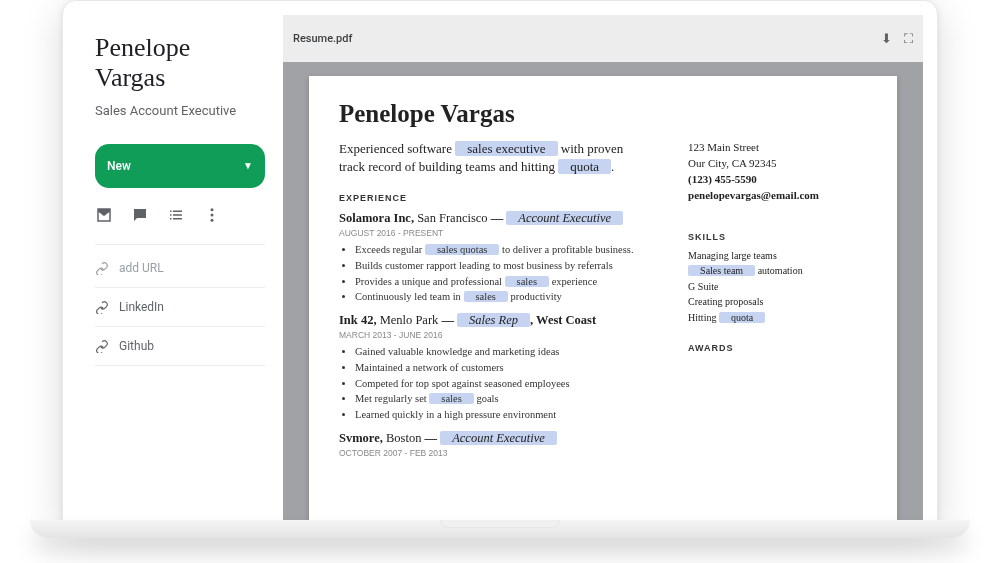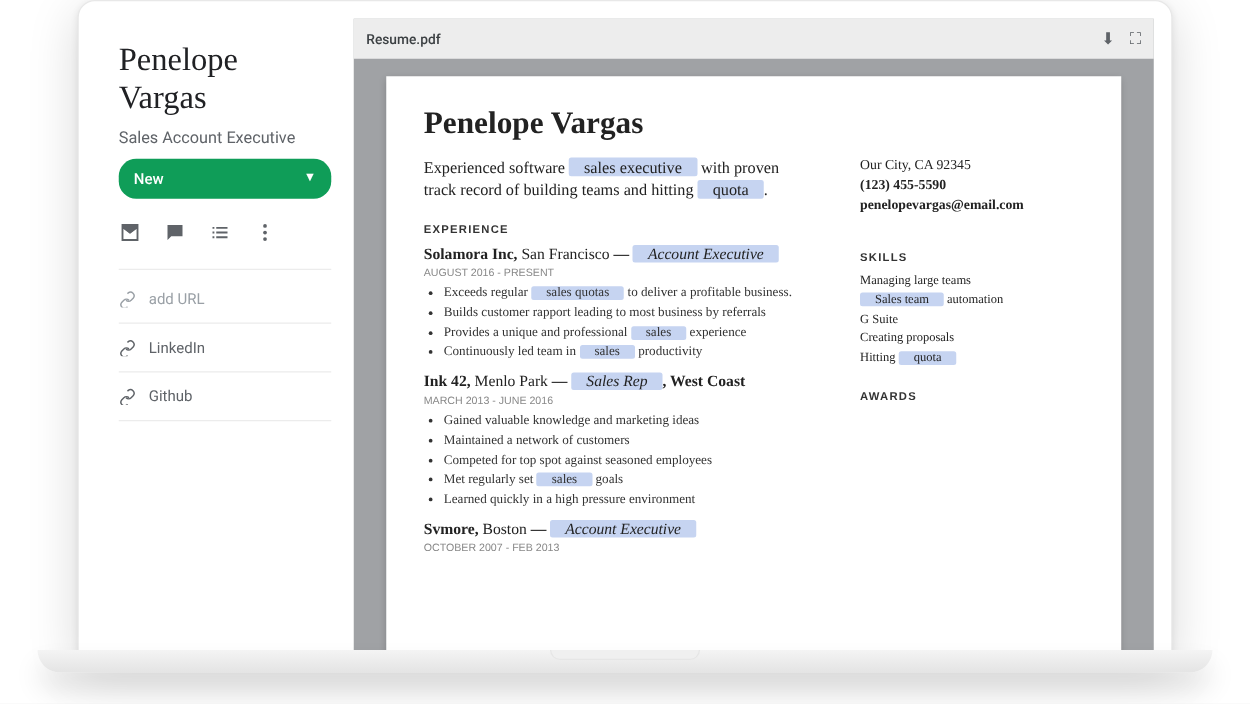--- a/index.html
+++ b/index.html
@@ -48,37 +48,37 @@
   }
   .close { font-size: 18px; color: #5f6368; cursor: pointer; padding: 4px; }
 
   .body { flex: 1; display: flex; min-height: 0; }
 
   
   .sidebar { width: 206px; padding: 18px 18px 0 18px; }
   .cand-name { font-family: Georgia, 'Times New Roman', serif; font-size: 26px; line-height: 1.15; color: #202124; font-weight: 400; }
   .cand-title { font-size: 13px; color: #5f6368; margin-top: 10px; }
   .pill {
-    margin-top: 9px; background: #0f9d58; color: #fff; font-size: 12px; font-weight: 500;
-    height: 32px; border-radius: 14px; display: flex; align-items: center; padding: 0 12px;
+    margin-top: 26px; background: #0f9d58; color: #fff; font-size: 12px; font-weight: 500;
+    height: 44px; border-radius: 14px; display: flex; align-items: center; padding: 0 12px;
     justify-content: space-between; cursor: pointer;
   }
   .pill .caret { font-size: 10px; }
   .action-row { display: flex; gap: 18px; margin-top: 18px; color: #5f6368; font-size: 16px; }
   .action-row > * { cursor: pointer; }
   .icon-svg { width: 18px; height: 18px; fill: #5f6368; }
   .divider { height: 1px; background: #ececec; margin: 16px 0 10px 0; }
   .link-row { display: flex; align-items: center; gap: 10px; font-size: 12px; color: #9aa0a6; height: 26px; }
   .link-row.dark { color: #5f6368; }
   .link-row .link-ic { width: 14px; height: 14px; }
 
   
   .viewer { flex: 1; background: #a0a2a5; display: flex; flex-direction: column; min-width: 0; }
   .viewer-bar {
-    height: 32px; background: #ededed; display: flex; align-items: center;
+    height: 47px; background: #ededed; display: flex; align-items: center;
     padding: 0 10px; font-size: 11px; color: #3c4043; font-weight: 500;
   }
   .viewer-bar .vspacer { flex: 1; }
   .viewer-bar .vicon { color: #5f6368; font-size: 13px; margin-left: 12px; cursor: pointer; }
 
   .page-wrap { flex: 1; overflow: hidden; position: relative; padding: 14px 26px 0 26px; }
   .page {
     background: #fff; width: 100%; height: 100%;
     padding: 24px 30px 0 30px; box-shadow: 0 2px 6px rgba(0,0,0,0.2);
     font-family: Georgia, 'Times New Roman', serif; color: #222;
@@ -189,20 +189,21 @@
                       <li><span>Competed for top spot against seasoned employees</span></li>
                       <li><span>Met regularly set <span class="hl">sales</span> goals</span></li>
                       <li><span>Learned quickly in a high pressure environment</span></li>
                     </ul>
                     <div class="job-h"><b>Svmore,</b> <span class="loc">Boston</span> — <span class="role"><span class="hl">Account Executive</span></span></div>
                     <div class="dates">OCTOBER 2007 - FEB 2013</div>
                   </div>
               </div>
               <div class="colR">
                 <div class="contact">
+                  <div>123 Main Street</div>
                   <div>Our City, CA 92345</div>
                   <div style="font-weight:700">(123) 455-5590</div>
                   <div style="font-weight:700">penelopevargas@email.com</div>
                 </div>
                 <div class="sec-h" style="margin-top:28px">SKILLS</div>
                 <div class="sideline" id="skills">
                     <div><span>Managing large teams</span></div>
                     <div><span><span class="hl">Sales team</span> automation</span></div>
                     <div><span>G Suite</span></div>
                     <div><span>Creating proposals</span></div>

